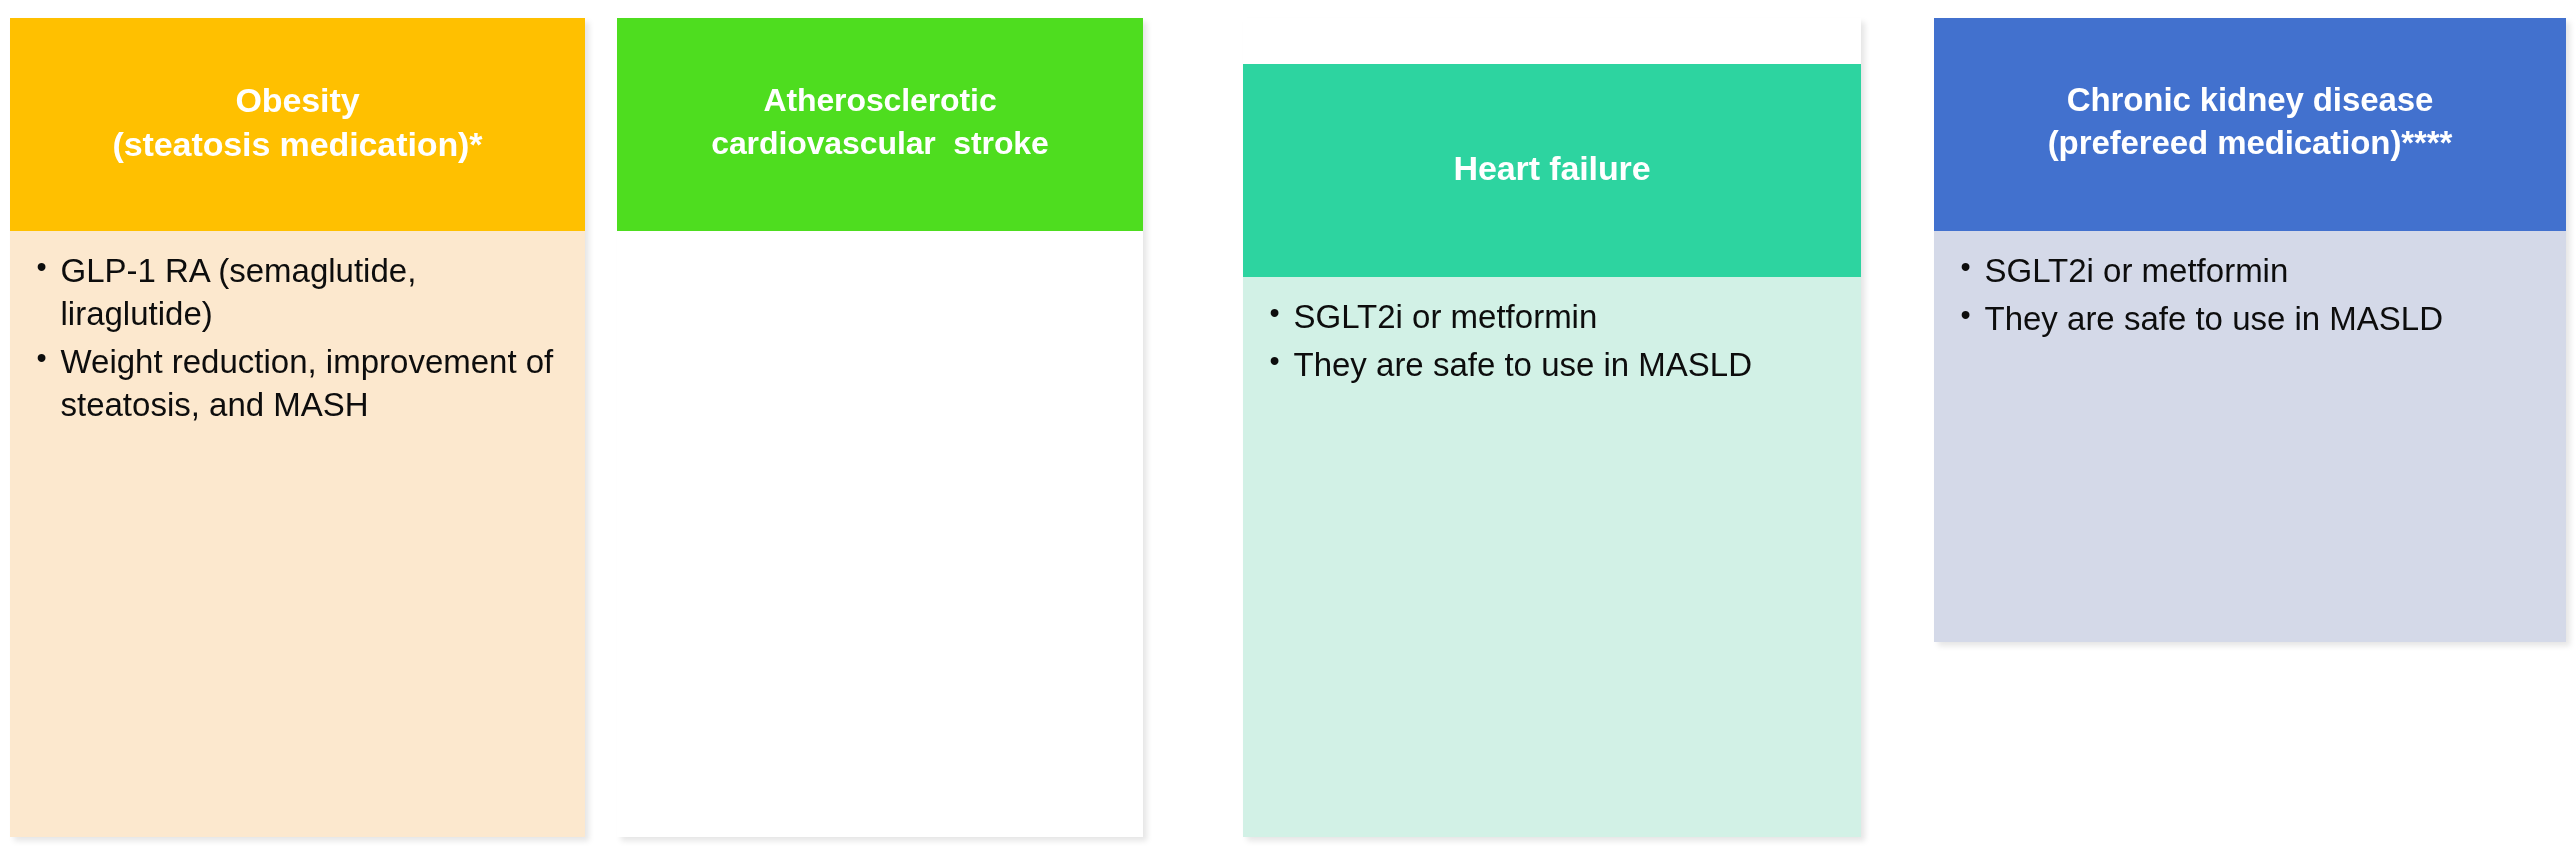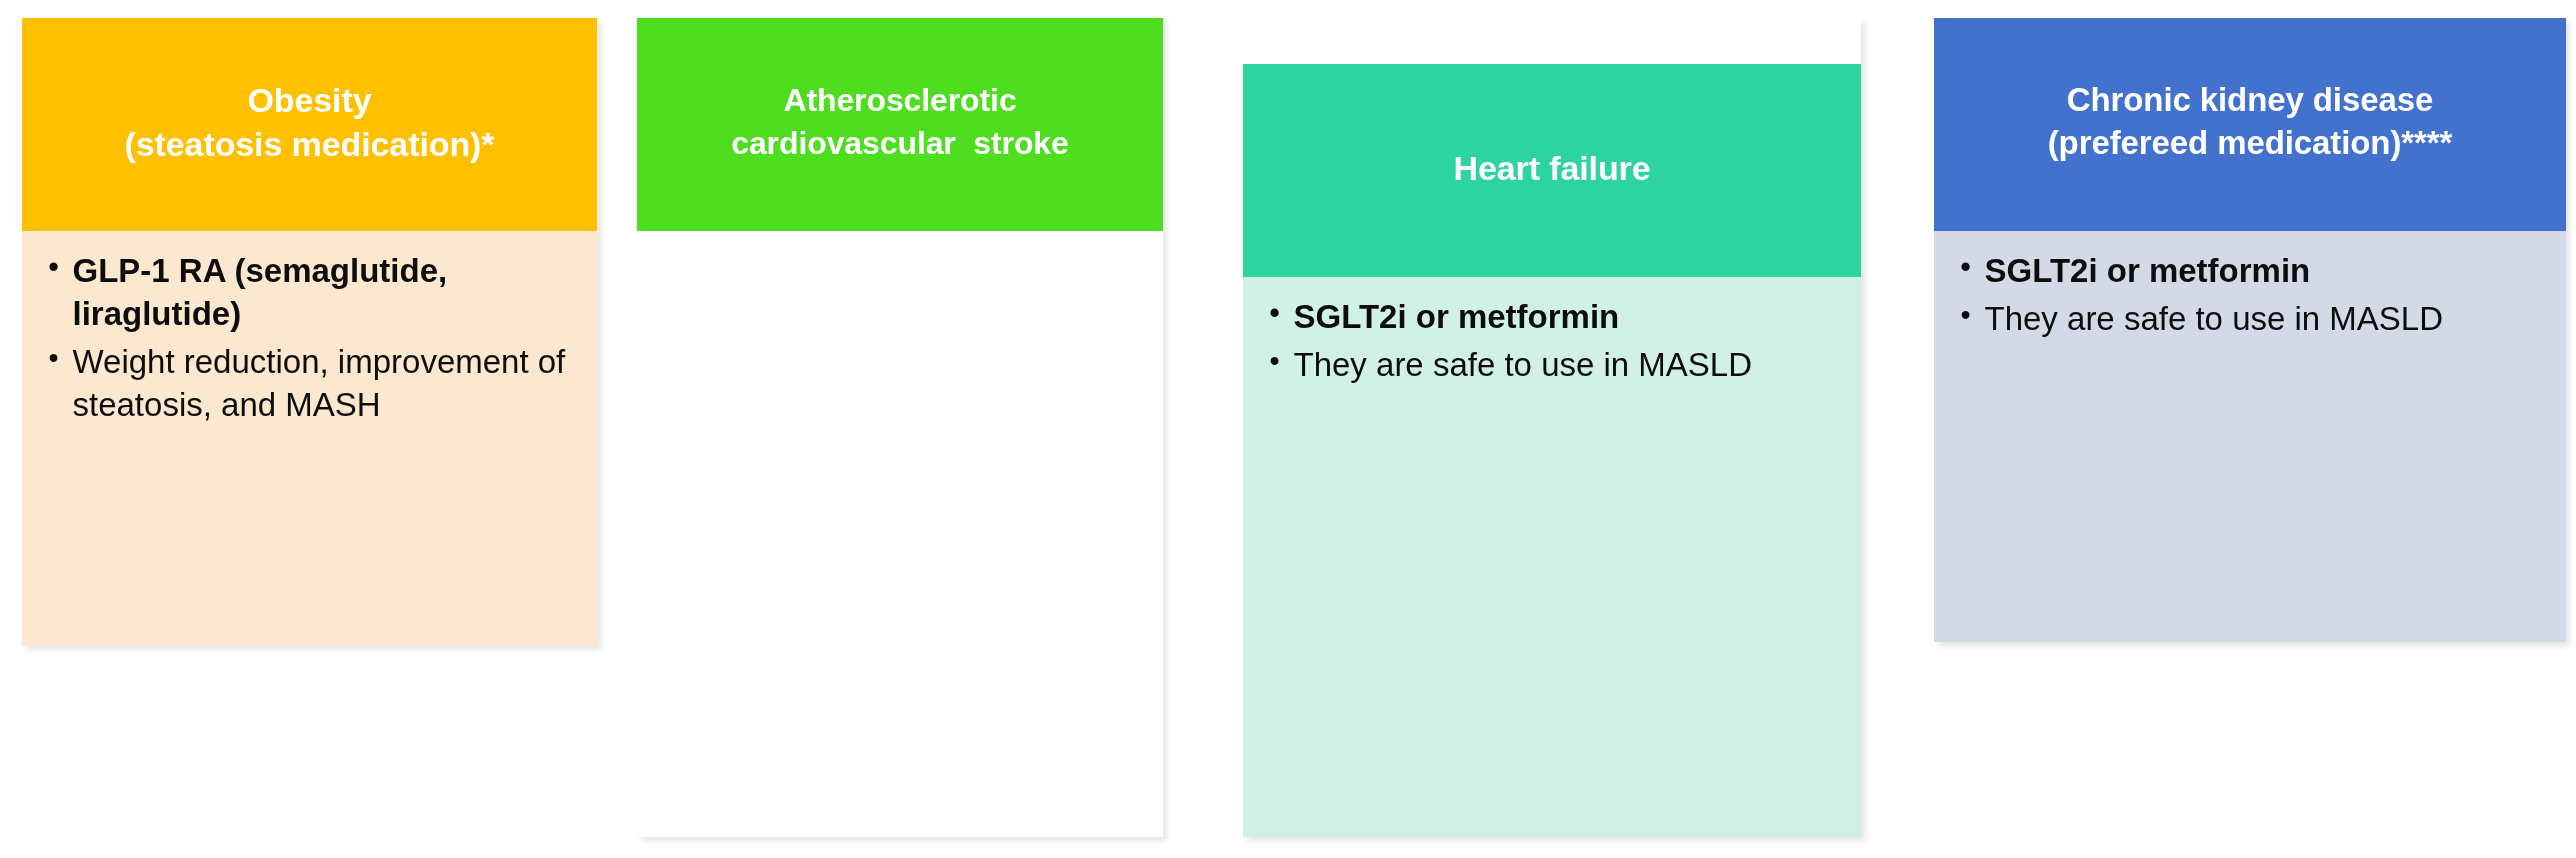--- a/index.html
+++ b/index.html
@@ -66,36 +66,36 @@
   ul.bullets > li {
     position: relative;
     padding-left: 29px;
     margin: 0 0 5px 0;
     font-size: 33px;
     line-height: 1.30;
     color: #0d0d0d;
   }
 
   ul.bullets > li.bold {
-    font-weight: bold;
+    font-weight: normal;
   }
 
   ul.bullets > li::before {
     content: "\2022";
     position: absolute;
     left: 5px;
     top: -0.6px;
     font-size: 29px;
     line-height: 1.30;
     color: #0d0d0d;
   }
 
   
-  #card-obesity        { left: 22px;   width: 575px; height: 628px; }
-  #card-ascvd          { left: 637px; width: 526px; height: 819px; }
+  #card-obesity        { left: 10px;   width: 575px; height: 819px; }
+  #card-ascvd          { left: 617px; width: 526px; height: 819px; }
   #card-heart-failure  { left: 1243px; width: 618px; height: 819px; }
   #card-ckd            { left: 1934px; width: 632px; height: 624px; }
 
   #card-obesity .card-header       { background: #FFC000; }
   #card-obesity .card-body         { background: #FCE8CE; }
   #card-ascvd .card-header         { background: #4EDD1F; }
   #card-ascvd .card-body           { background: #DDF7CC; }
   #card-heart-failure .card-header { background: #2DD4A0; margin-top: 46px; }
   #card-heart-failure .card-body   { background: #D2F1E6; }
   #card-ckd .card-header           { background: #4271CE; }

